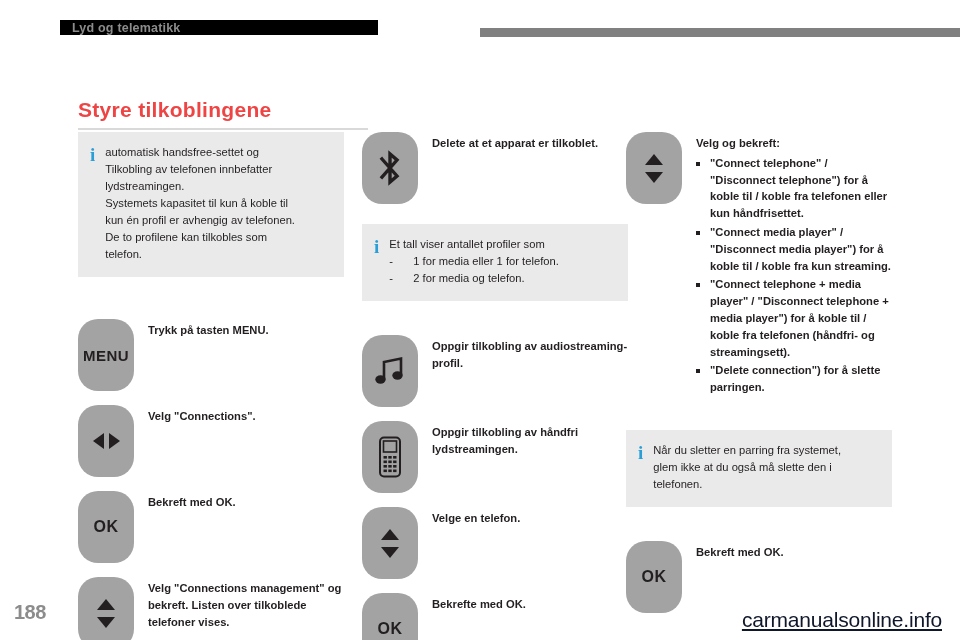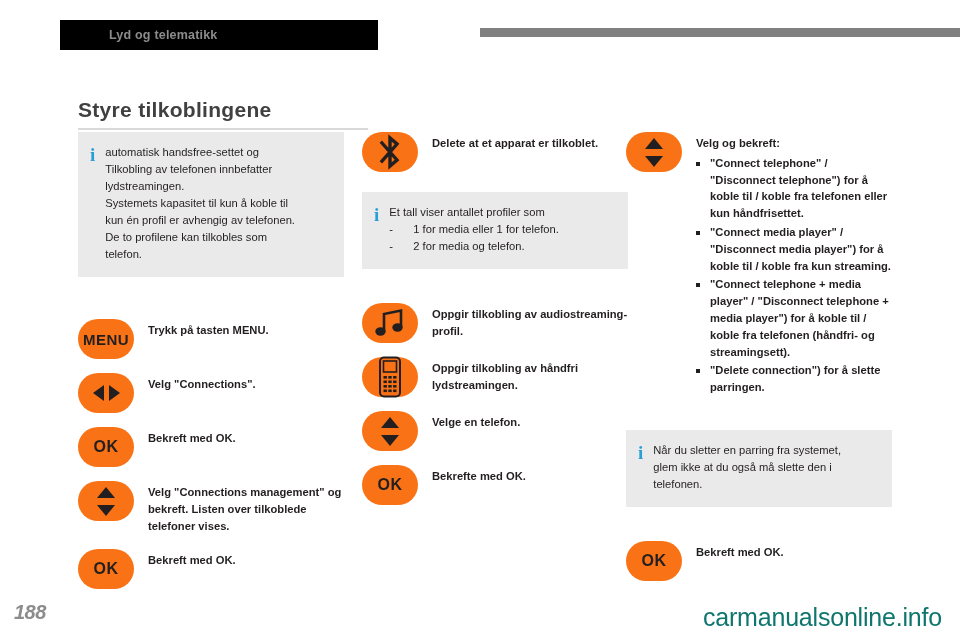--- a/index.html
+++ b/index.html
@@ -7,42 +7,42 @@
     width: 960px; height: 640px;
     background: #ffffff;
     font-family: "Liberation Sans", sans-serif;
     overflow: hidden;
   }
   .page { position: relative; width: 960px; height: 640px; background: #fff; }
 
   
   .header-band {
     position: absolute; left: 60px; top: 20px;
-    width: 318px; height: 30px;
+    width: 318px; height: 15px;
     background: #000;
-    display: flex; align-items: center; padding-left: 37px;
+    display: flex; align-items: center;
   }
   .header-title {
     color: #8c8c8c;
     font-size: 12.5px;
     font-weight: bold;
     padding-left: 12px;
     letter-spacing: .2px;
     white-space: nowrap;
   }
   .header-rule {
     position: absolute; left: 480px; top: 28px;
     width: 480px; height: 9px;
     background: #808080;
   }
 
   
   .page-title {
     position: absolute; left: 78px; top: 98px;
-    font-size: 21px; font-weight: bold; color: #404040;
+    font-size: 21px; font-weight: bold; color: #ef4444;
     letter-spacing: .3px;
   }
   .title-rule {
     position: absolute; left: 78px; top: 128px;
     width: 290px; height: 2px; background: #d9d9d9;
   }
 
   
   .col { position: absolute; top: 132px; }
   .col-left   { left: 78px;  width: 266px; }
@@ -74,22 +74,22 @@
 
   
   .step {
     display: flex;
     align-items: flex-start;
     gap: 14px;
     margin-bottom: 14px;
   }
   .keycap {
     flex: 0 0 auto;
-    width: 56px; height: 40px;
-    background: #f97316;
+    width: 56px; height: 72px;
+    background: #a3a3a3;
     display: flex; align-items: center; justify-content: center;
     color: #231f20;
     border-radius: 20px;
   }
   .keycap-label { font-size: 15px; font-weight: bold; letter-spacing: .5px; }
   .keycap-ok { font-size: 16px; font-weight: bold; letter-spacing: .5px; }
   .step-text {
     font-size: 11.2px; line-height: 1.5; font-weight: bold;
     color: #231f20; padding-top: 3px;
   }
@@ -126,26 +126,26 @@
     flex: 0 0 auto; width: 4px; height: 4px;
     background: #231f20; margin-top: 7px;
   }
   .bullets .btxt { font-size: 11.2px; line-height: 1.5; font-weight: bold; color: #231f20; }
 
   
   .page-num {
     position: absolute; left: 14px; bottom: 16px;
     font-size: 20px; font-weight: bold; color: #8c8c8c;
     letter-spacing: -.5px;
-    font-style: italic;
   }
   .watermark {
     position: absolute; right: 18px; bottom: 8px;
-    font-size: 25px; color: #0f766e;
+    font-size: 21px; color: #0f172a;
     letter-spacing: -.2px;
+    text-decoration: underline;
   }
 </style>
 </head>
 <body>
 
 <div class="page">
 
   <div class="header-band">
     <span class="header-title">Lyd og telematikk</span>
   </div>

